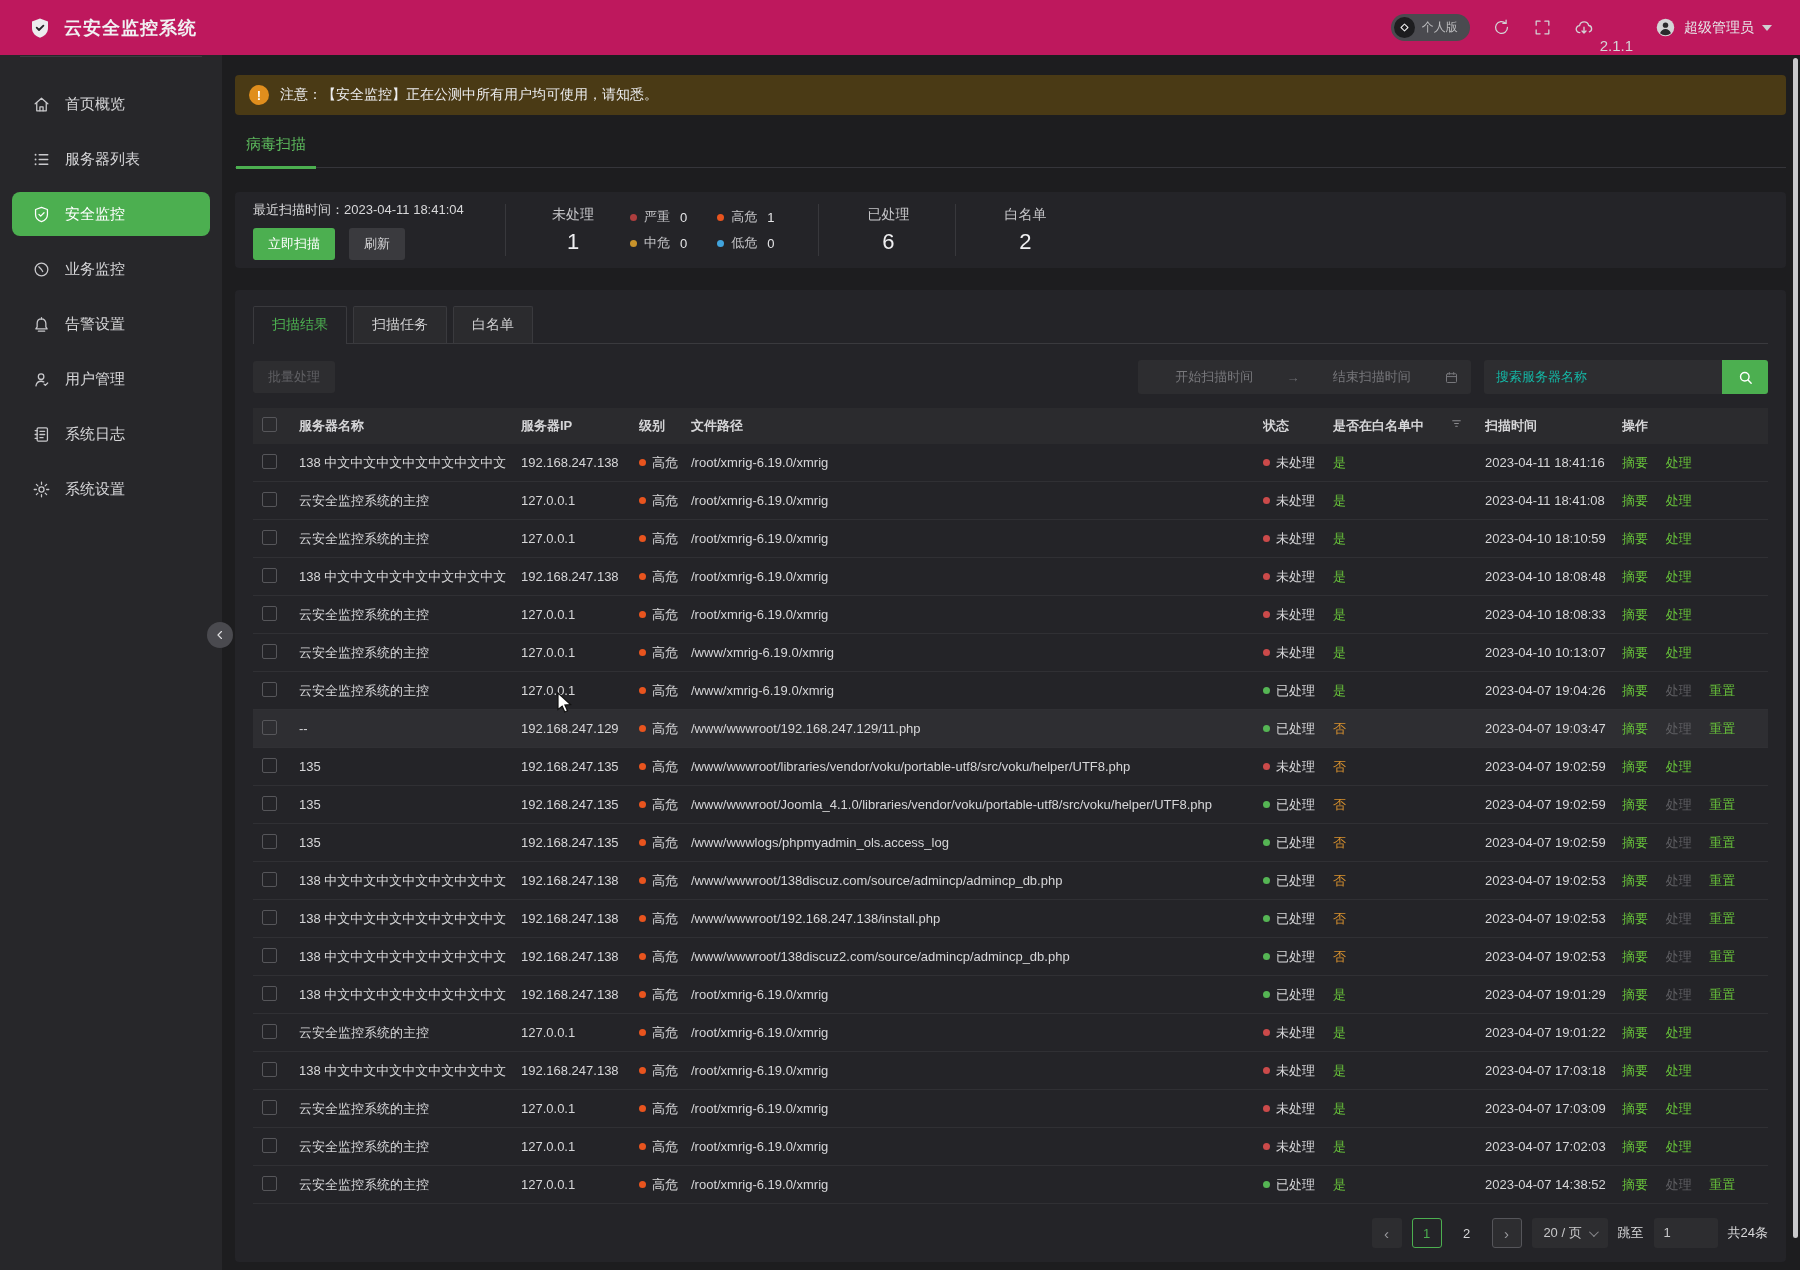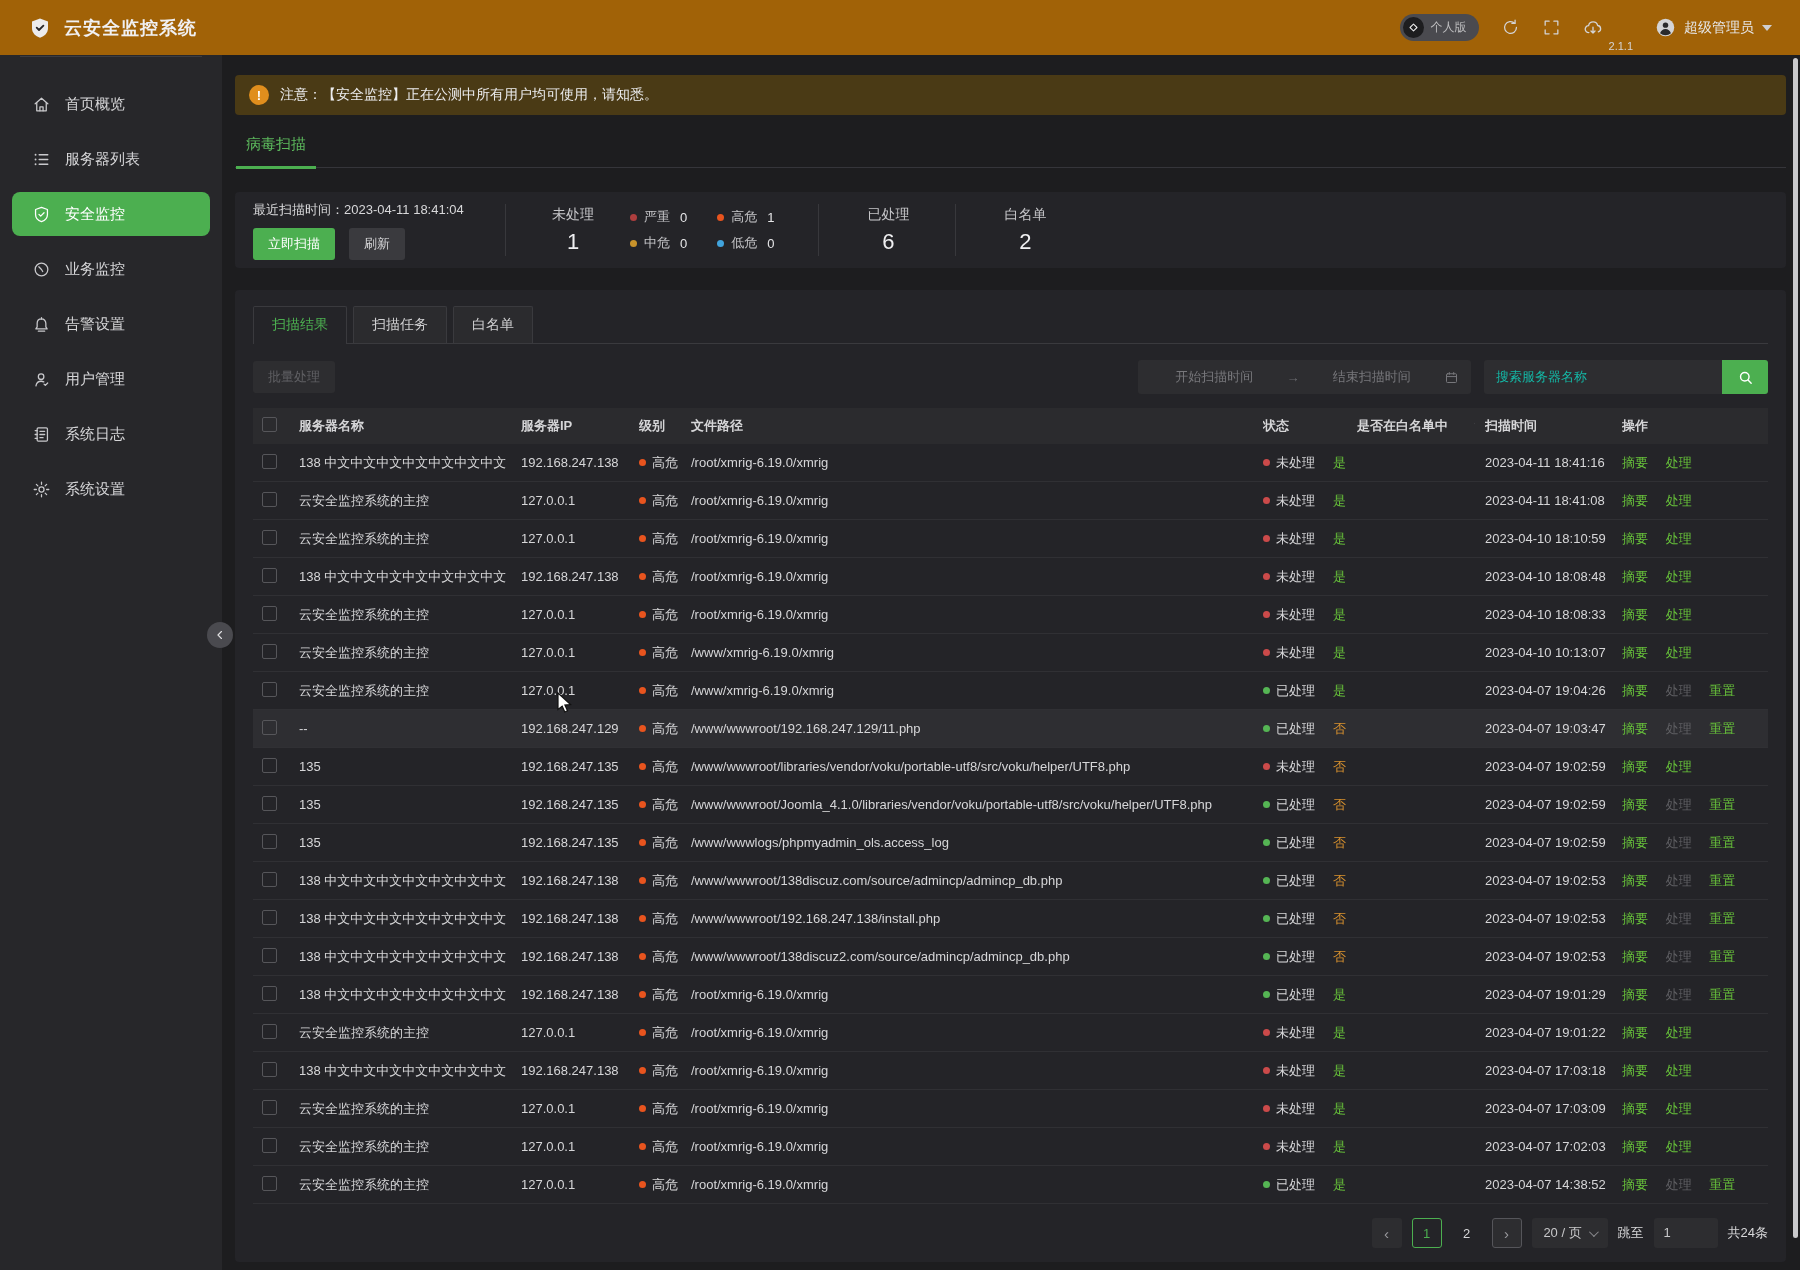--- a/index.html
+++ b/index.html
@@ -6,29 +6,29 @@
   body{
     position:relative;width:1800px;height:1270px;overflow:hidden;
     background:#1d1d1f;color:#e2e2e4;
     font-family:"Liberation Sans","DejaVu Sans",sans-serif;
     -webkit-font-smoothing:antialiased;
   }
   svg{display:block}
   .ic{stroke:currentColor;fill:none;stroke-width:1.6;stroke-linecap:round;stroke-linejoin:round}
 
   
-  .header{position:absolute;top:0;left:0;right:0;height:55px;background:#a16207;display:flex;align-items:center;justify-content:space-between;padding:0 28px;box-sizing:border-box;z-index:5;}
+  .header{position:absolute;top:0;left:0;right:0;height:55px;background:#be185d;display:flex;align-items:center;justify-content:space-between;padding:0 28px;box-sizing:border-box;z-index:5;}
   .logo{display:flex;align-items:center;gap:12px;color:#f0f0f2;}
   .logo-title{font-size:18px;font-weight:bold;letter-spacing:1px;}
   .hright{display:flex;align-items:center;gap:22px;color:#d8d8da;}
   .badge{display:flex;align-items:center;background:#4a4a4f;border-radius:14px;padding:3px 12px 3px 3px;gap:7px;cursor:pointer;}
   .badge-ic{width:21px;height:21px;border-radius:50%;background:#1d1d1f;display:flex;align-items:center;justify-content:center;color:#efefef;}
   .badge-label{font-size:12px;color:#bcbcbe;}
   .hbtn{color:#d4d4d6;cursor:pointer;display:flex;align-items:center;gap:6px;}
-  .ver{font-size:11px;color:#d4d4d6;margin-top:36px;}
+  .ver{font-size:15px;color:#d4d4d6;margin-top:36px;}
   .usergroup{display:flex;align-items:center;gap:8px;cursor:pointer;}
   .uname{font-size:14px;color:#e6e6e8;}
   .caret{width:0;height:0;border-left:5px solid transparent;border-right:5px solid transparent;border-top:6px solid #cfcfd1;}
 
   
   .sidebar{position:absolute;top:55px;left:0;bottom:0;width:222px;background:#27272a;z-index:4;}
   .side-divider{margin:1px 20px 25px;border-top:1px solid #3c3c40;}
   .side-item{display:flex;align-items:center;gap:14px;height:44px;margin:0 12px 11px;padding:0 20px;border-radius:8px;color:#d6d6d8;font-size:15px;cursor:pointer;box-sizing:border-box;}
   .side-item .side-icon{width:19px;height:19px;color:#c9c9cc;flex:none;}
   .side-item.active{background:#4caf50;color:#fff;}
@@ -91,21 +91,21 @@
   .level-dot{background:#e8541e;}
   .status-dot{background:#cb4a4a;}
   .trow.done .status-dot{background:#55b554;}
   .wl{color:#67c23a;}
   .trow.wl_no .wl{color:#d9922e;}
   .action{color:#67c23a;margin-right:14px;cursor:pointer;text-decoration:none;}
   .a-reset{display:none;}
   .trow.done .a-reset{display:inline;}
   .trow.done .a-handle{color:#5f5f63;}
   .filter-ic{color:#8a8a8e;margin-left:26px;}
-  .th-flex{display:flex;align-items:flex-start;margin-left:24px;}
+  .th-flex{display:flex;align-items:flex-start;}
 
   
   .pager{margin-top:14px;display:flex;justify-content:flex-end;align-items:center;gap:10px;font-size:13px;color:#d8d8da;}
   .pg-btn{width:30px;height:30px;background:#2d2d30;border:none;border-radius:3px;color:#9a9a9e;font-size:15px;display:flex;align-items:center;justify-content:center;cursor:pointer;font-family:inherit;}
   .pg-btn.bordered{border:1px solid #55555a;box-sizing:border-box;}
   .page-num{width:30px;height:30px;background:transparent;border:none;border-radius:3px;color:#d8d8da;font-size:13px;cursor:pointer;font-family:inherit;}
   .page-num.current{border:1px solid #4caf50;color:#4caf50;box-sizing:border-box;}
   .size-select{width:76px;height:30px;background:#2d2d30;border-radius:3px;color:#c8c8ca;display:flex;align-items:center;justify-content:center;gap:7px;cursor:pointer;}
   .caret-css{width:6px;height:6px;border-right:1.5px solid #8a8a8e;border-bottom:1.5px solid #8a8a8e;transform:rotate(45deg) translateY(-2px);}
   .jump-input{width:64px;height:30px;background:#2d2d30;border-radius:3px;color:#c8c8ca;line-height:30px;padding-left:10px;box-sizing:border-box;cursor:text;}

